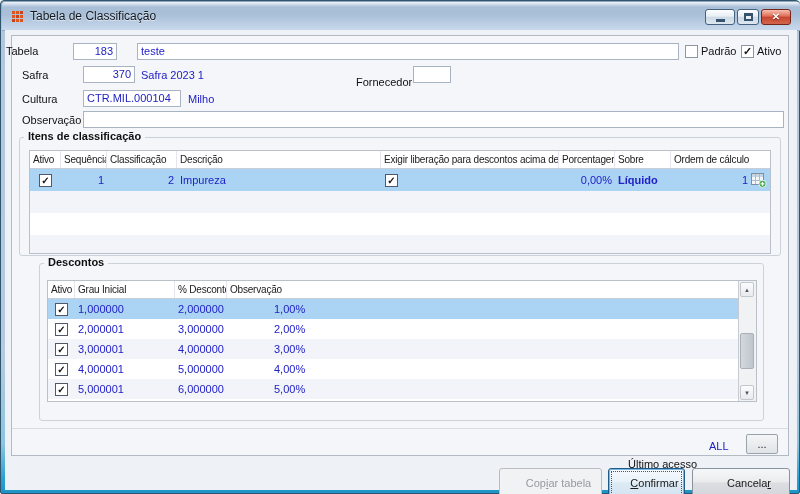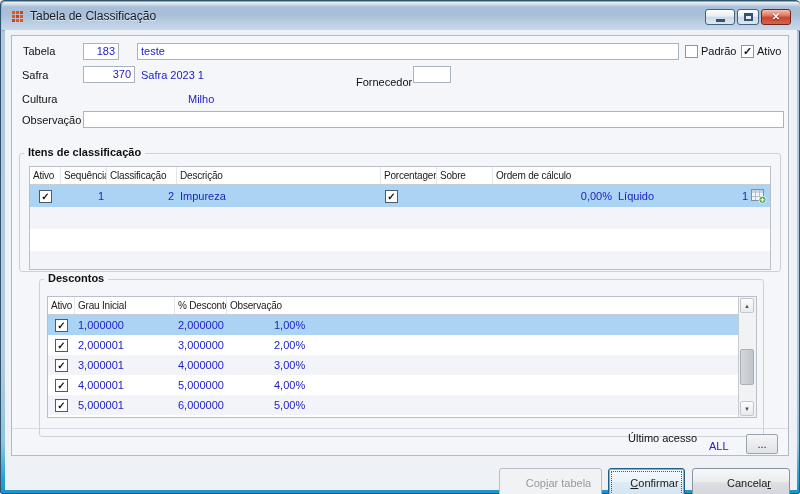--- a/index.html
+++ b/index.html
@@ -28,21 +28,21 @@
   .client{position:absolute;left:4px;top:29px;width:792px;height:460px;background:#eef1f6;}
   .panel{position:absolute;left:6px;top:5px;width:778px;height:421px;box-sizing:border-box;background:#f5f6fa;border:1px solid #b3bac4;}
   .sepline{position:absolute;left:7px;top:398px;width:776px;height:0;border-top:1px solid #d9dde3;}
   .lbl{position:absolute;font-size:11px;color:#101010;white-space:nowrap;}
   .bluelbl{color:#2121c6;}
   .field{position:absolute;box-sizing:border-box;height:17px;background:#fff;border:1px solid #a9b4c2;
     font-size:11px;color:#2121c6;padding:1px 3px;line-height:13px;white-space:nowrap;overflow:hidden;}
   .field.num{text-align:right;}
   .cb{position:absolute;width:13px;height:13px;box-sizing:border-box;background:#fff;border:1px solid #8a97a5;
     font-size:11px;line-height:11px;text-align:center;color:#1a1a1a;font-weight:bold;}
-  .group{position:absolute;box-sizing:border-box;border:1px solid #ccd2da;border-radius:3px;margin-top:16px;}
+  .group{position:absolute;box-sizing:border-box;border:1px solid #ccd2da;border-radius:3px;}
   .gtitle{position:absolute;top:-8px;left:4px;background:#f5f6fa;padding:0 4px;font-size:11px;font-weight:bold;color:#101010;white-space:nowrap;}
   .grid{position:absolute;box-sizing:border-box;background:#fff;border:1px solid #bac0c9;overflow:hidden;}
   .ghead{display:flex;height:18px;box-sizing:border-box;border-bottom:1px solid #c9ced6;background:#fff;}
   .gh-cell{box-sizing:border-box;font-size:10px;letter-spacing:-0.2px;color:#202020;padding:3px 3px 0 3px;
     border-right:1px solid #e4e7ec;white-space:nowrap;overflow:hidden;}
   .gh-cell:last-child{border-right:none;}
   .grow{display:flex;align-items:center;box-sizing:border-box;font-size:11px;color:#2121c6;}
   .cell{box-sizing:border-box;padding:0 3px;white-space:nowrap;overflow:hidden;}
   .cell.r{text-align:right;}
   .ccell{box-sizing:border-box;display:flex;align-items:center;}
@@ -86,64 +86,66 @@
       </div>
     <div class="winbtn closeb">
         <span class="g-close">✕</span>
       </div>
   </div>
 
   <div class="client">
     <div class="panel"></div>
     <div class="sepline"></div>
 
-    <span class="lbl" style="left:18px;top:15px;">Tabela</span>
-    <div class="field num" style="left:78px;top:13px;width:36px;">183</div>
+    <span class="lbl" style="left:1px;top:15px;">Tabela</span>
+    <div class="field num" style="left:68px;top:13px;width:44px;">183</div>
     <div class="field" style="left:132px;top:13px;width:542px;">teste</div>
     <span class="cb" style="left:680px;top:15px;"></span>
     <span class="lbl" style="left:696px;top:15px;">Padrão</span>
     <span class="cb" style="left:736px;top:15px;">✓</span>
     <span class="lbl" style="left:752px;top:15px;">Ativo</span>
 
     <span class="lbl" style="left:17px;top:39px;">Safra</span>
     <div class="field num" style="left:78px;top:36px;width:52px;">370</div>
     <span class="lbl bluelbl" style="left:136px;top:39px;">Safra 2023 1</span>
     <span class="lbl" style="left:351px;top:46px;">Fornecedor</span>
     <div class="field" style="left:408px;top:36px;width:38px;"></div>
 
     <span class="lbl" style="left:17px;top:63px;">Cultura</span>
+    <div class="field" style="left:78px;top:60px;width:98px;">CTR.MIL.000104</div>
     <span class="lbl bluelbl" style="left:183px;top:63px;">Milho</span>
 
     <span class="lbl" style="left:17px;top:84px;">Observação</span>
     <div class="field" style="left:78px;top:81px;width:701px;"></div>
 
     <div class="group" style="left:14px;top:107px;width:762px;height:119px;">
       <span class="gtitle">Itens de classificação</span>
       <div class="grid" style="left:9px;top:12px;width:742px;height:104px;">
         <div class="ghead">
           <div class="gh-cell" style="width:31px;">Ativo</div>
           <div class="gh-cell" style="width:46px;">Sequência</div>
           <div class="gh-cell" style="width:70px;">Classificação</div>
           <div class="gh-cell" style="width:204px;">Descrição</div>
+          <div class="gh-cell" style="width:178px;">Exigir liberação para descontos acima de</div>
           <div class="gh-cell" style="width:56px;">Porcentagem</div>
           <div class="gh-cell" style="width:56px;">Sobre</div>
           <div class="gh-cell" style="width:99px;">Ordem de cálculo</div>
         </div>
         <div class="grow sel" style="height:22px;">
           <div class="ccell" style="width:31px;justify-content:center;">
               <span class="cb2">✓</span>
             </div>
           <div class="cell r" style="width:46px;">1</div>
           <div class="cell r" style="width:70px;">2</div>
           <div class="cell" style="width:204px;">Impureza</div>
           <div class="ccell" style="width:178px;padding-left:4px;">
               <span class="cb2">✓</span>
             </div>
           <div class="cell r" style="width:56px;">0,00%</div>
-          <div class="cell" style="width:56px;">Líquido</div>
+          <div class="cell" style="width:56px;font-weight:bold;">Líquido</div>
           <div class="ccell" style="width:99px;justify-content:flex-end;padding-right:3px;">
             <span class="cell r" style="padding:0 3px 0 0;">1</span>
             <svg width="16" height="15" viewBox="0 0 16 15">
               <rect x="0.5" y="0.5" width="12" height="11" fill="#f4f7fa" stroke="#7e8fa0"></rect>
               <rect x="1" y="1" width="11" height="3" fill="#c7d5e3"></rect>
               <line x1="4.5" y1="1" x2="4.5" y2="11" stroke="#aebccb"></line>
               <line x1="8.5" y1="1" x2="8.5" y2="11" stroke="#aebccb"></line>
               <line x1="1" y1="7.5" x2="12" y2="7.5" stroke="#aebccb"></line>
               <circle cx="11.5" cy="10.8" r="3.6" fill="#45ad4d" stroke="#fff" stroke-width="0.8"></circle>
               <rect x="9.6" y="10.2" width="3.8" height="1.2" fill="#fff"></rect>
@@ -218,21 +220,21 @@
               <span>▲</span>
             </div>
           <div class="sb-thumb"></div>
           <div class="sb-btn sb-dn">
               <span>▼</span>
             </div>
         </div>
       </div>
     </div>
 
-    <span class="lbl" style="left:623px;top:402px;">Último acesso</span>
+    <span class="lbl" style="left:623px;top:428px;">Último acesso</span>
     <span class="lbl bluelbl" style="left:704px;top:410px;">ALL</span>
     <div class="browse">
         <span>...</span>
       </div>
 
     <div class="btn disabled" style="left:494px;top:438px;width:103px;">
       <span><span>Cop</span><u>i</u><span>ar tabela</span></span>
     </div>
     <div class="btn default" style="left:603px;top:438px;width:77px;">
       <span><span></span><u>C</u><span>onfirmar</span></span>

